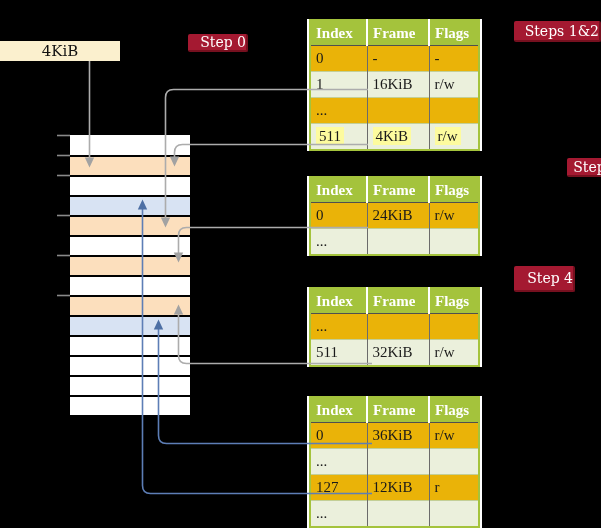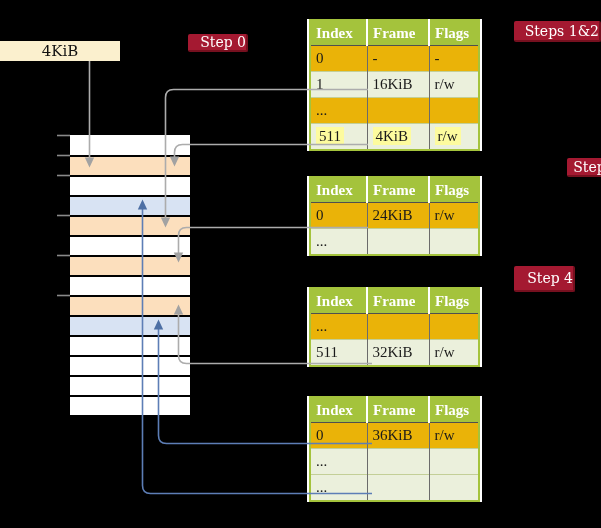--- a/index.html
+++ b/index.html
@@ -215,20 +215,25 @@
           <tr>
             <td>0</td>
             <td>36KiB</td>
             <td>r/w</td>
           </tr>
           <tr class="shade">
             <td>...</td>
             <td></td>
             <td></td>
           </tr>
+          <tr>
+            <td>127</td>
+            <td>12KiB</td>
+            <td>r</td>
+          </tr>
           <tr class="shade">
             <td>...</td>
             <td></td>
             <td></td>
           </tr>
         </tbody>
       </table>
     </div>
 
   <svg id="overlay" width="601" height="528" viewBox="0 0 601 528">

